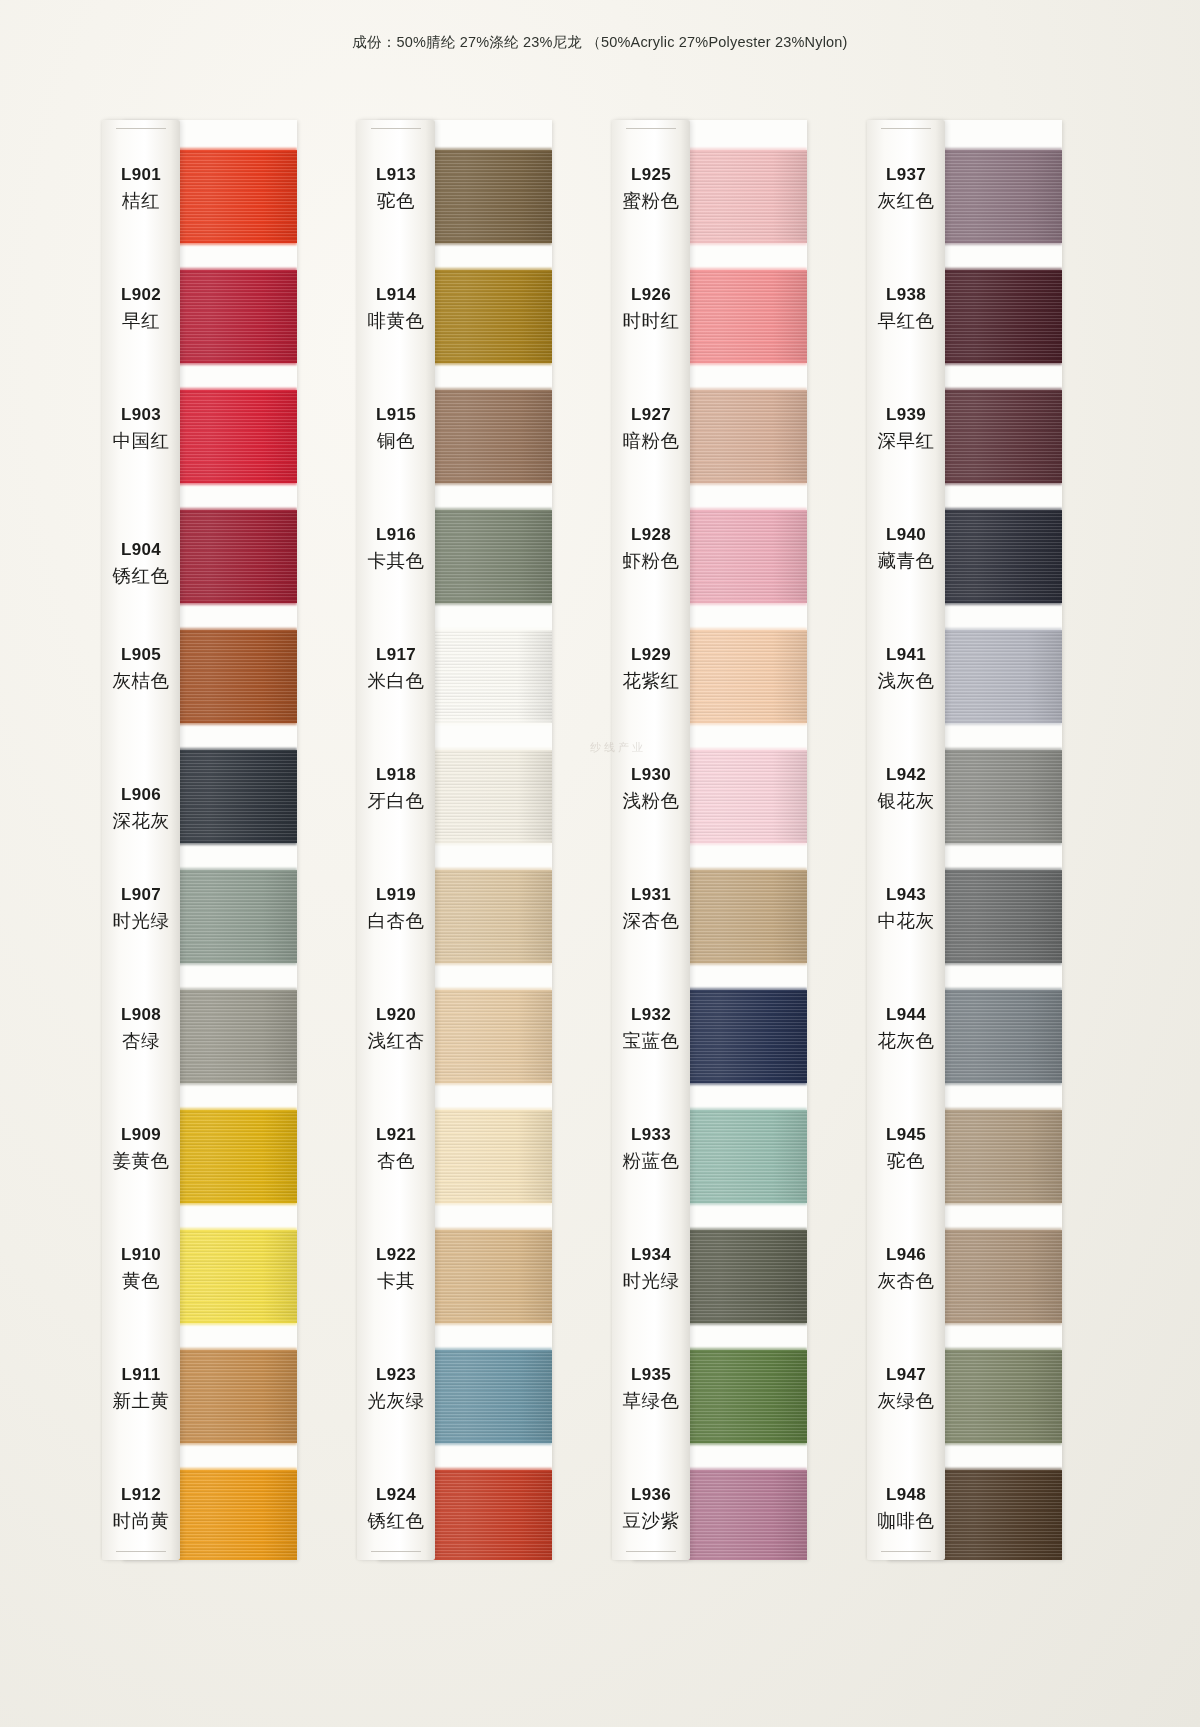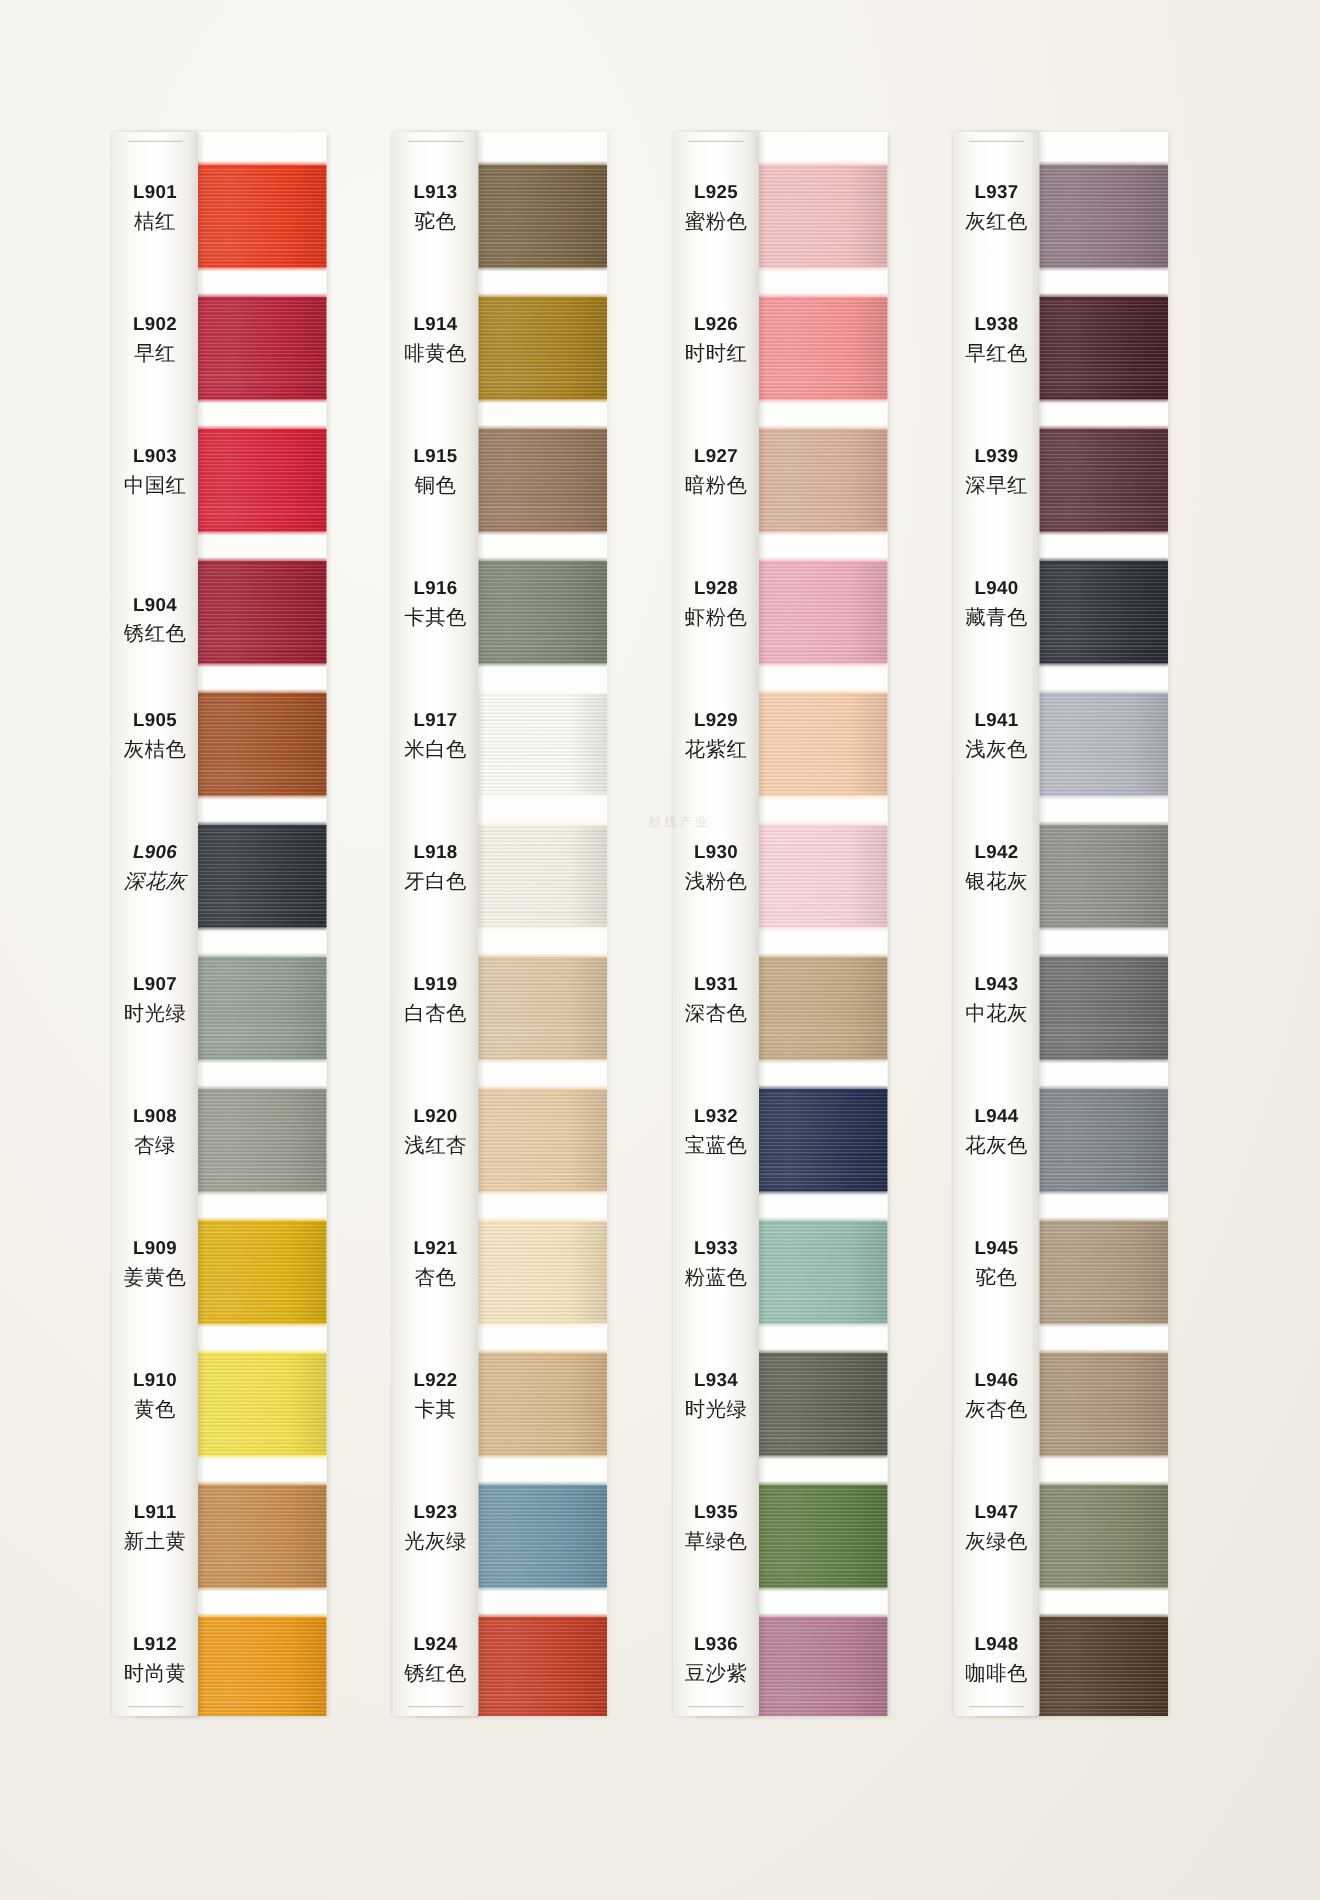--- a/index.html
+++ b/index.html
@@ -185,20 +185,21 @@
     letter-spacing: 3px;
     margin-top: 2px;
   }
 </style>
 </head>
 <body>
 
 <div class="paper-bg"></div>
 
 <div class="header">
+  <div class="subtitle">成份：50%腈纶 27%涤纶 23%尼龙 （50%Acrylic  27%Polyester 23%Nylon)</div>
 </div>
 
 <div class="columns" id="columns-root">
     <div class="column col-0">
       <div class="yarn-card">
         <div class="swatch" style="top: 30px; height: 93px; background: rgb(232, 57, 27);">
           <div class="threads"></div>
           <div class="sheen"></div>
           <div class="fuzz-top" style="background: rgb(232, 57, 27);"></div>
           <div class="fuzz-bot" style="background: rgb(232, 57, 27);"></div>
@@ -283,21 +284,21 @@
         <div class="cname">中国红</div>
       </div>
       <div class="label" style="top: 408px; margin-top: 15px;">
         <div class="code">L904</div>
         <div class="cname">锈红色</div>
       </div>
       <div class="label" style="top: 528px;">
         <div class="code">L905</div>
         <div class="cname">灰桔色</div>
       </div>
-      <div class="label" style="top: 648px; font-style: italic;">
+      <div class="label" style="top: 668px;">
         <div class="code">L906</div>
         <div class="cname">深花灰</div>
       </div>
       <div class="label" style="top: 768px;">
         <div class="code">L907</div>
         <div class="cname">时光绿</div>
       </div>
       <div class="label" style="top: 888px;">
         <div class="code">L908</div>
         <div class="cname">杏绿</div>

